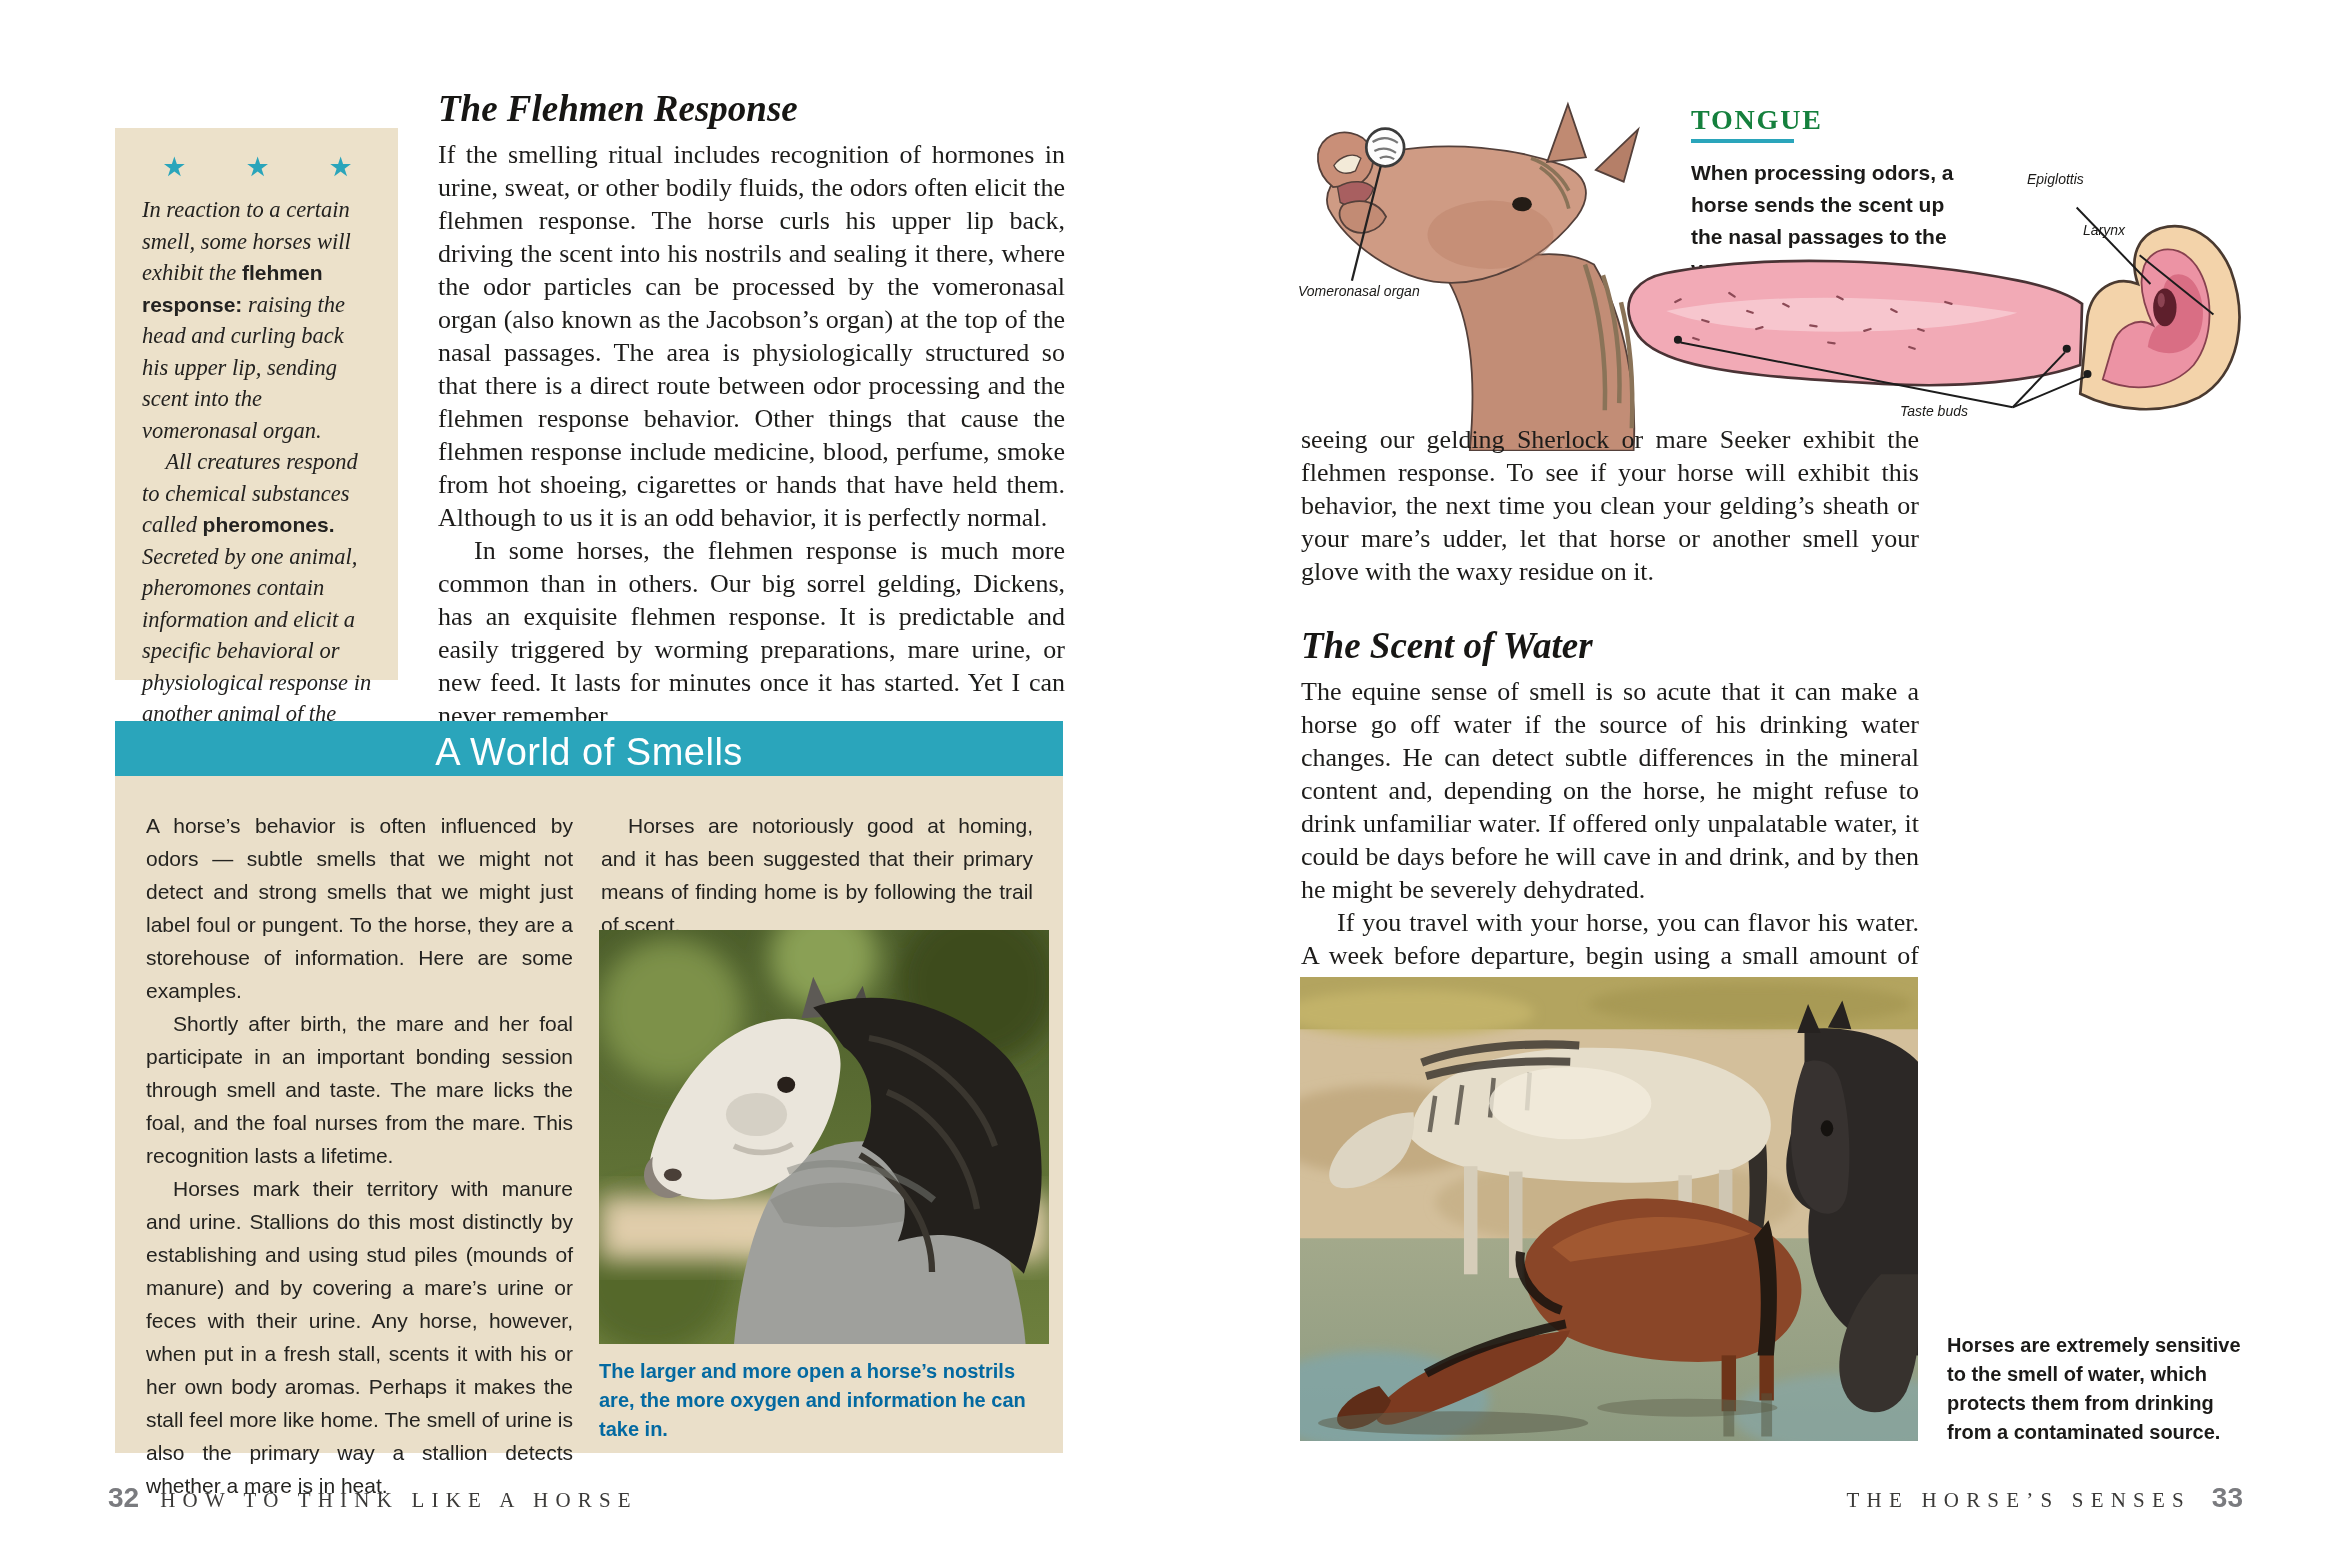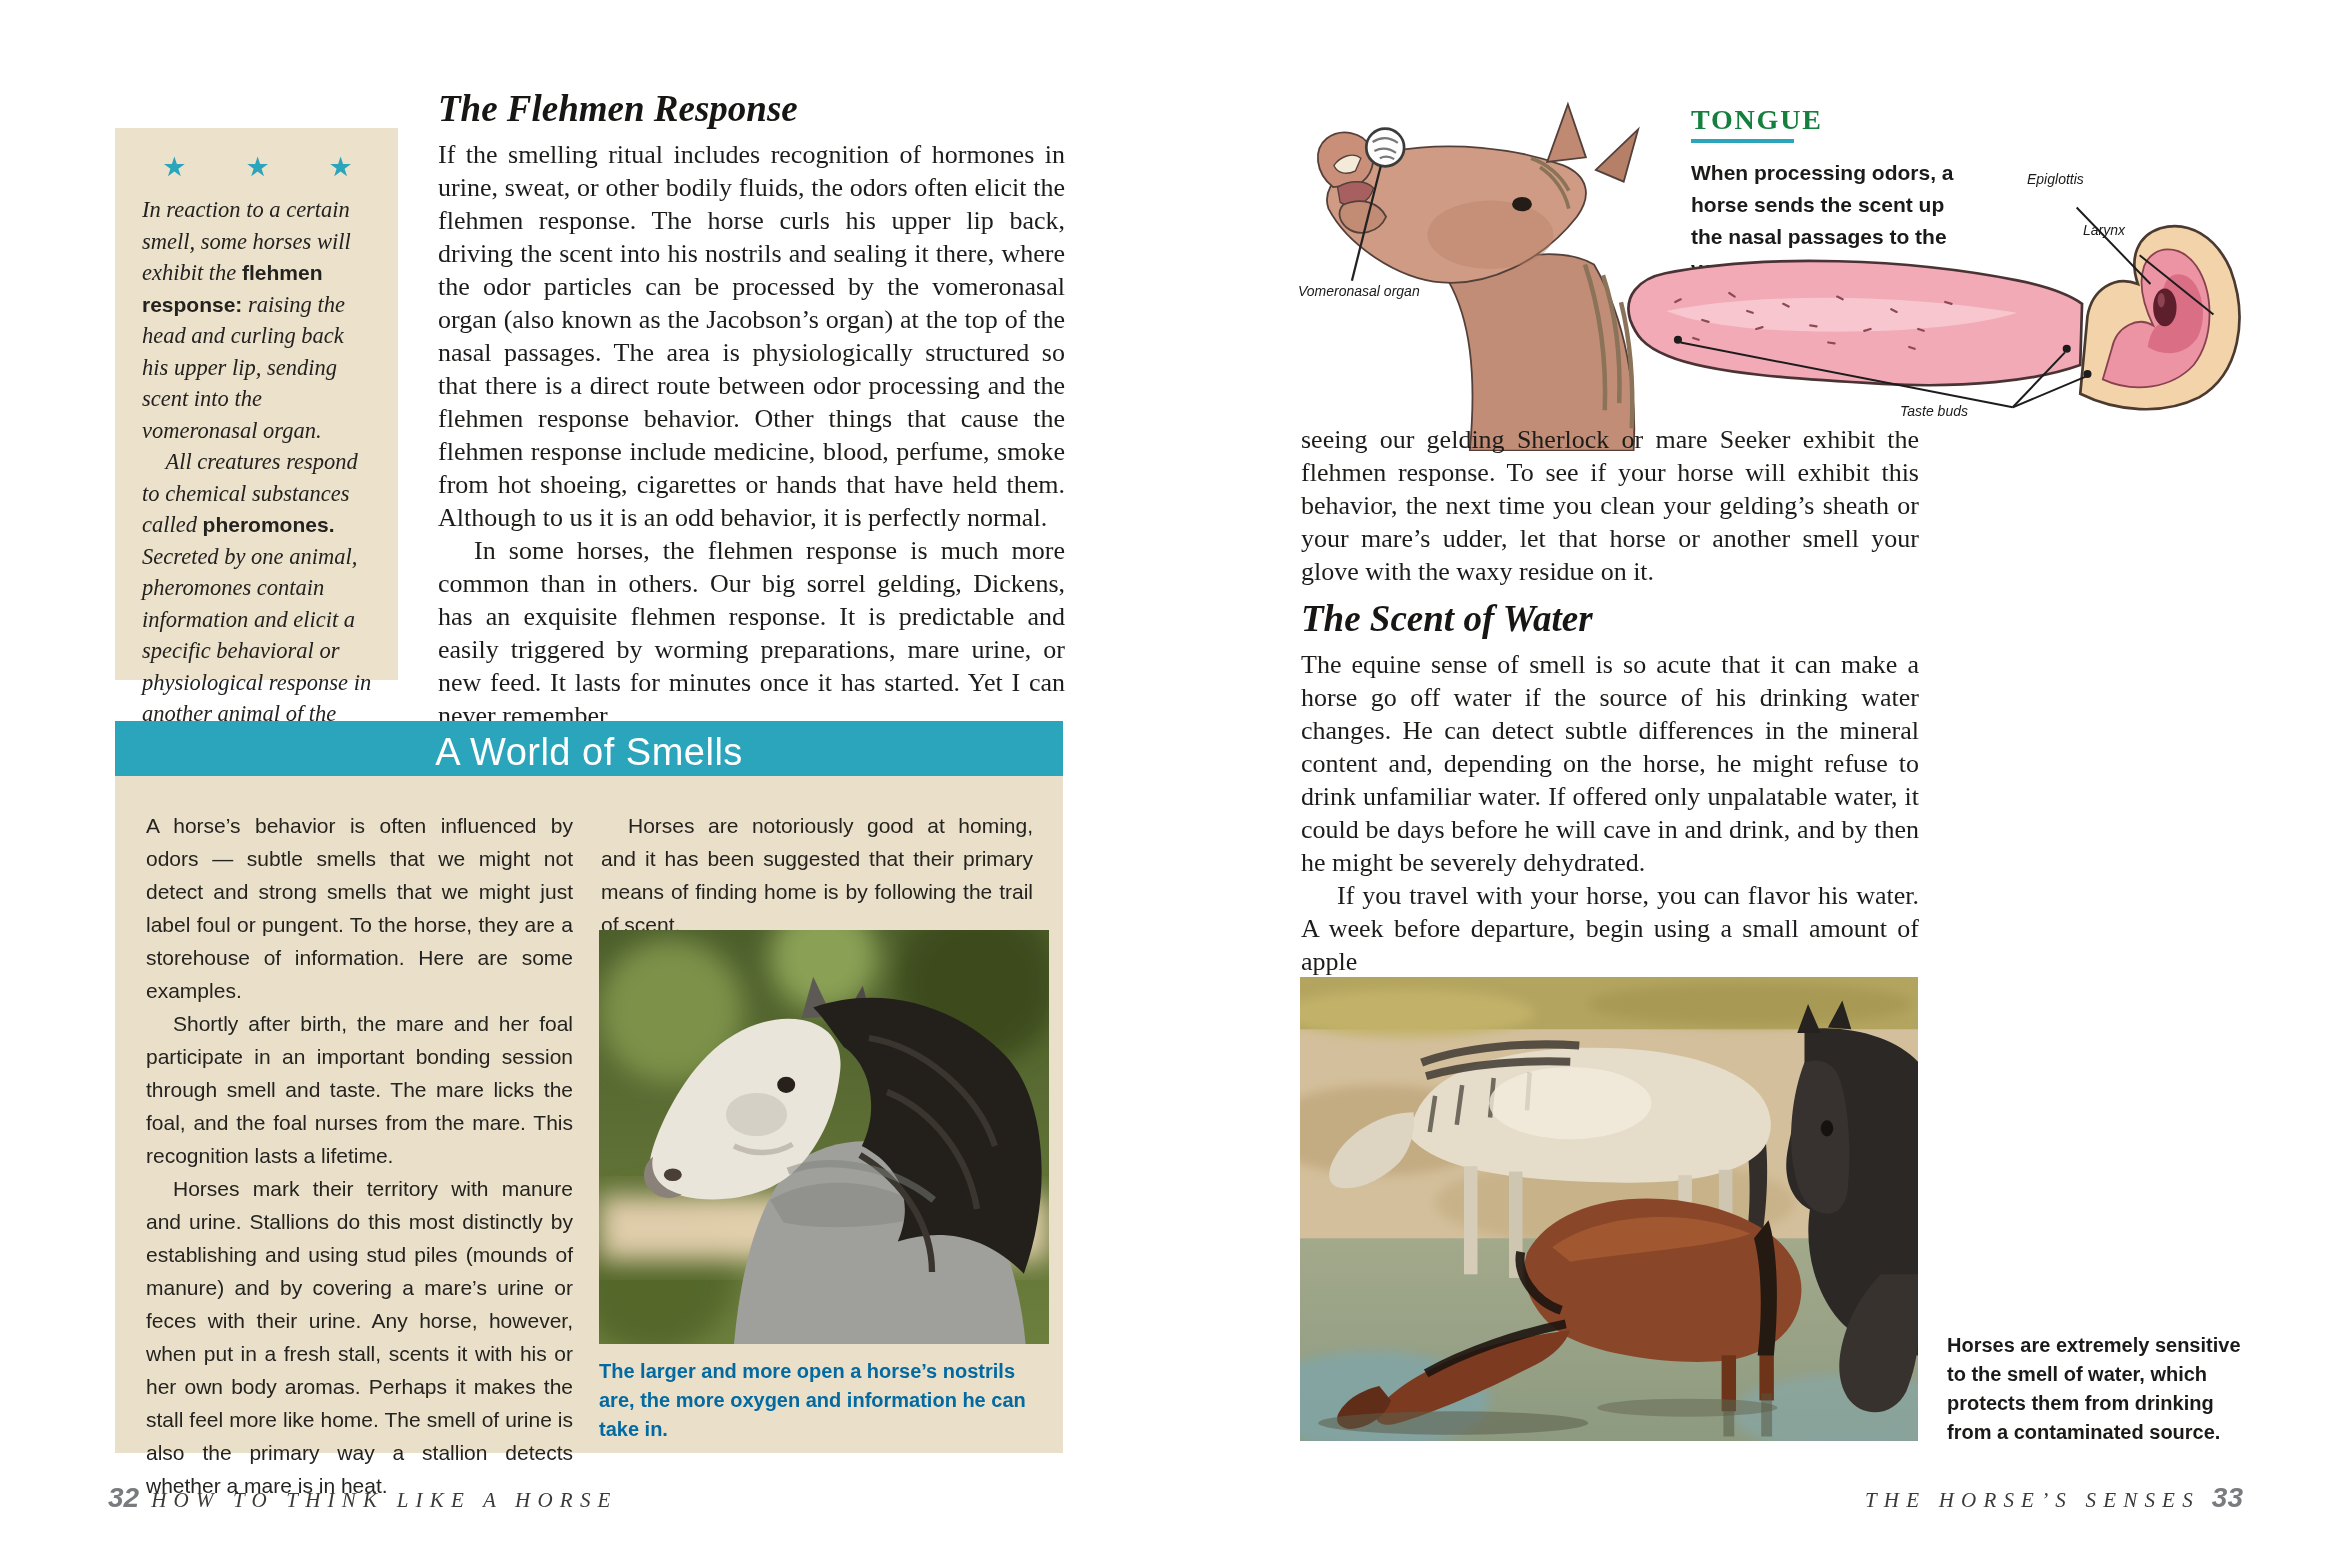--- a/index.html
+++ b/index.html
@@ -31,38 +31,38 @@
              line-height:33px; color:#242320; text-align:justify; }
   .box-col1 { left:31px; top:88px; width:427px; }
   .box-col2 { left:486px; top:88px; width:432px; }
   .box-col p { margin:0; }
   .box-col p.ind { text-indent:27px; }
   .box-photo { position:absolute; left:484px; top:209px; width:450px; height:414px; display:block; }
   .box-caption { position:absolute; left:484px; top:636px; width:428px;
                  font-family:Liberation Sans, sans-serif; font-weight:bold;
                  font-size:20px; line-height:29px; color:#0369a1; }
 
-  .footer { position:absolute; top:1482px; display:flex; align-items:baseline; gap:12px;font-style:italic; }
+  .footer { position:absolute; top:1482px; display:flex; align-items:baseline; gap:21px; }
   .footer-left { left:108px; }
   .footer-right { right:99px; }
   .page-num { font-family:"Liberation Sans", sans-serif; font-weight:bold; font-size:28px; color:#7a7b7f; }
   .running-title { font-family:"Liberation Serif", serif; font-size:21px; letter-spacing:7.2px; color:#3b3a38; }
 
   
   .fig { position:absolute; }
   .diagram-label { position:absolute; font-family:"Liberation Sans", sans-serif; font-style:italic;
                    font-size:14px; color:#1c1b19; white-space:nowrap; }
   .tongue-heading { position:absolute; left:1691px; top:104px; font-family:"Liberation Serif", serif;
                     font-weight:bold; font-size:28px; letter-spacing:1.8px; color:#15803d; }
   .teal-rule { position:absolute; left:1691px; top:139px; width:103px; height:3.6px; background:#2aa5bb; }
   .tongue-body-text { position:absolute; left:1691px; top:157px; width:285px;
                       font-family:"Liberation Sans", sans-serif; font-weight:bold;
                       font-size:21px; line-height:32px; color:#1b1a18; }
   .article-right { position:absolute; left:1301px; top:423px; width:618px; }
-  .article-right .section-head { margin-top:10px; }
+  .article-right .section-head { margin-top:37px; }
   .water-caption { position:absolute; left:1947px; top:1331px; width:299px;
                    font-family:"Liberation Sans", sans-serif; font-weight:bold;
                    font-size:20px; line-height:29px; color:#1b1a18; }
 </style>
 </head>
 <body>
 
 <div class="spread">
 
   <div class="sidebar-box">

